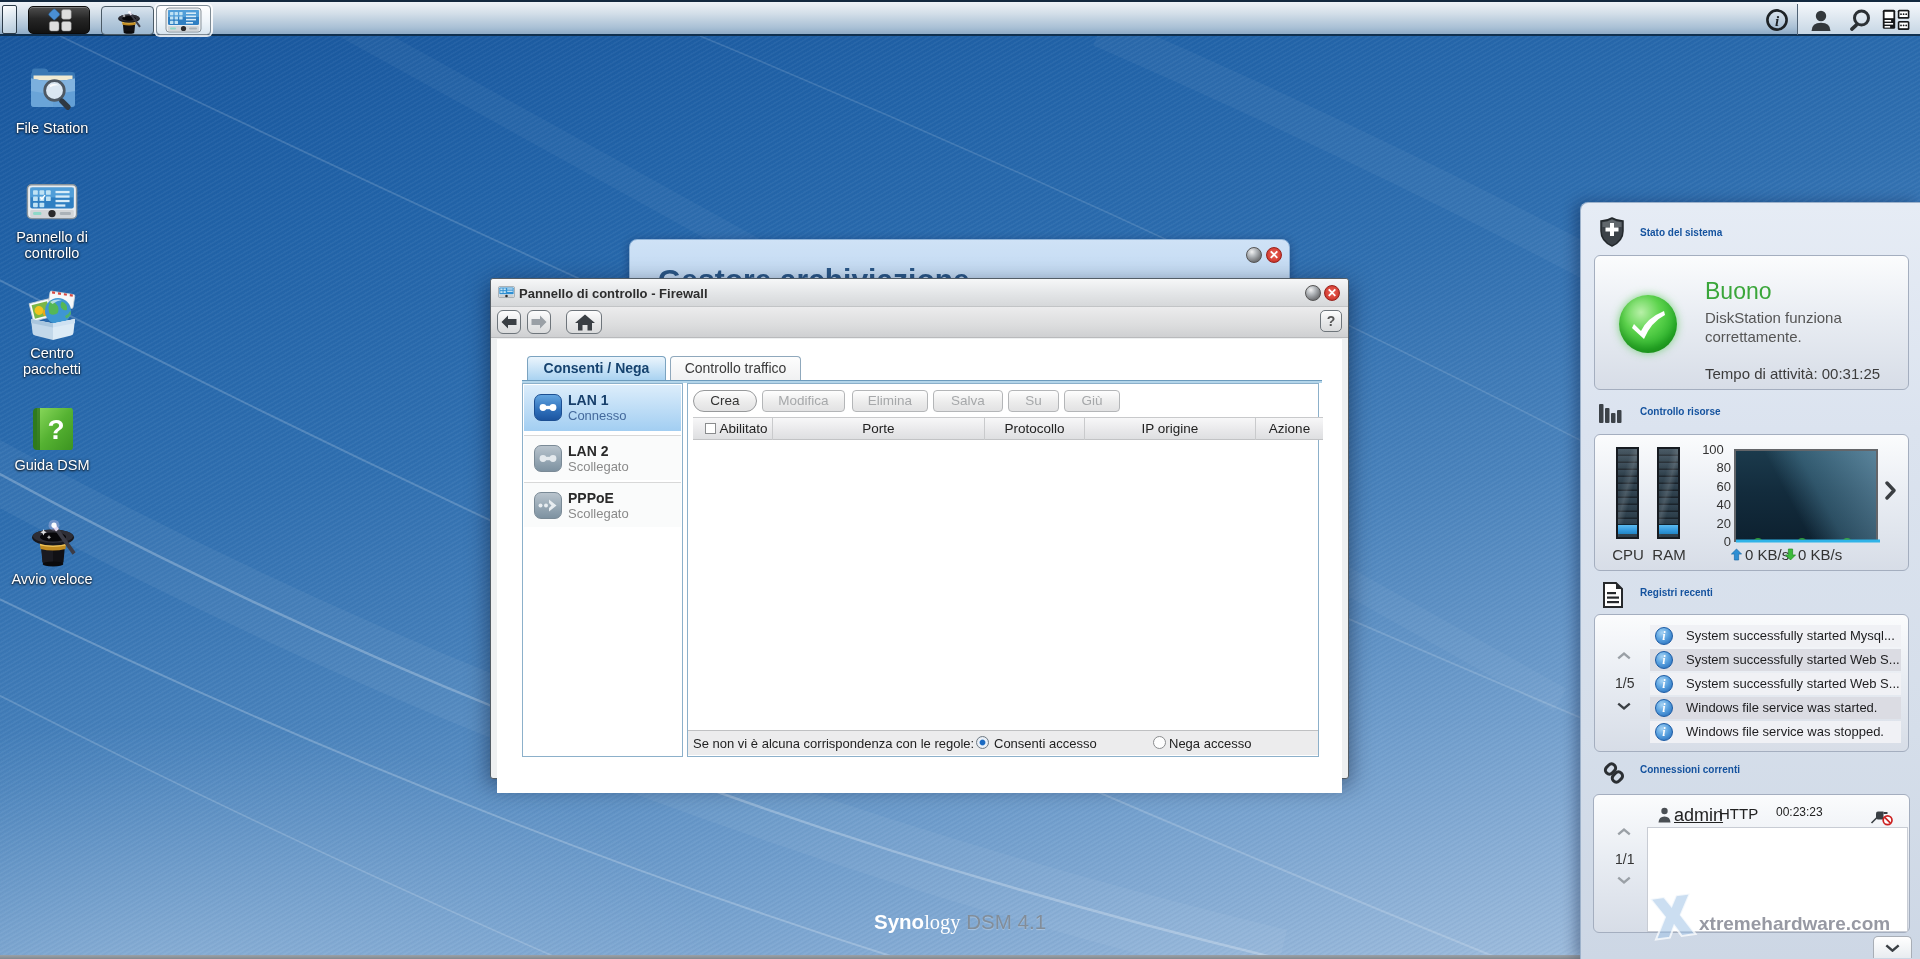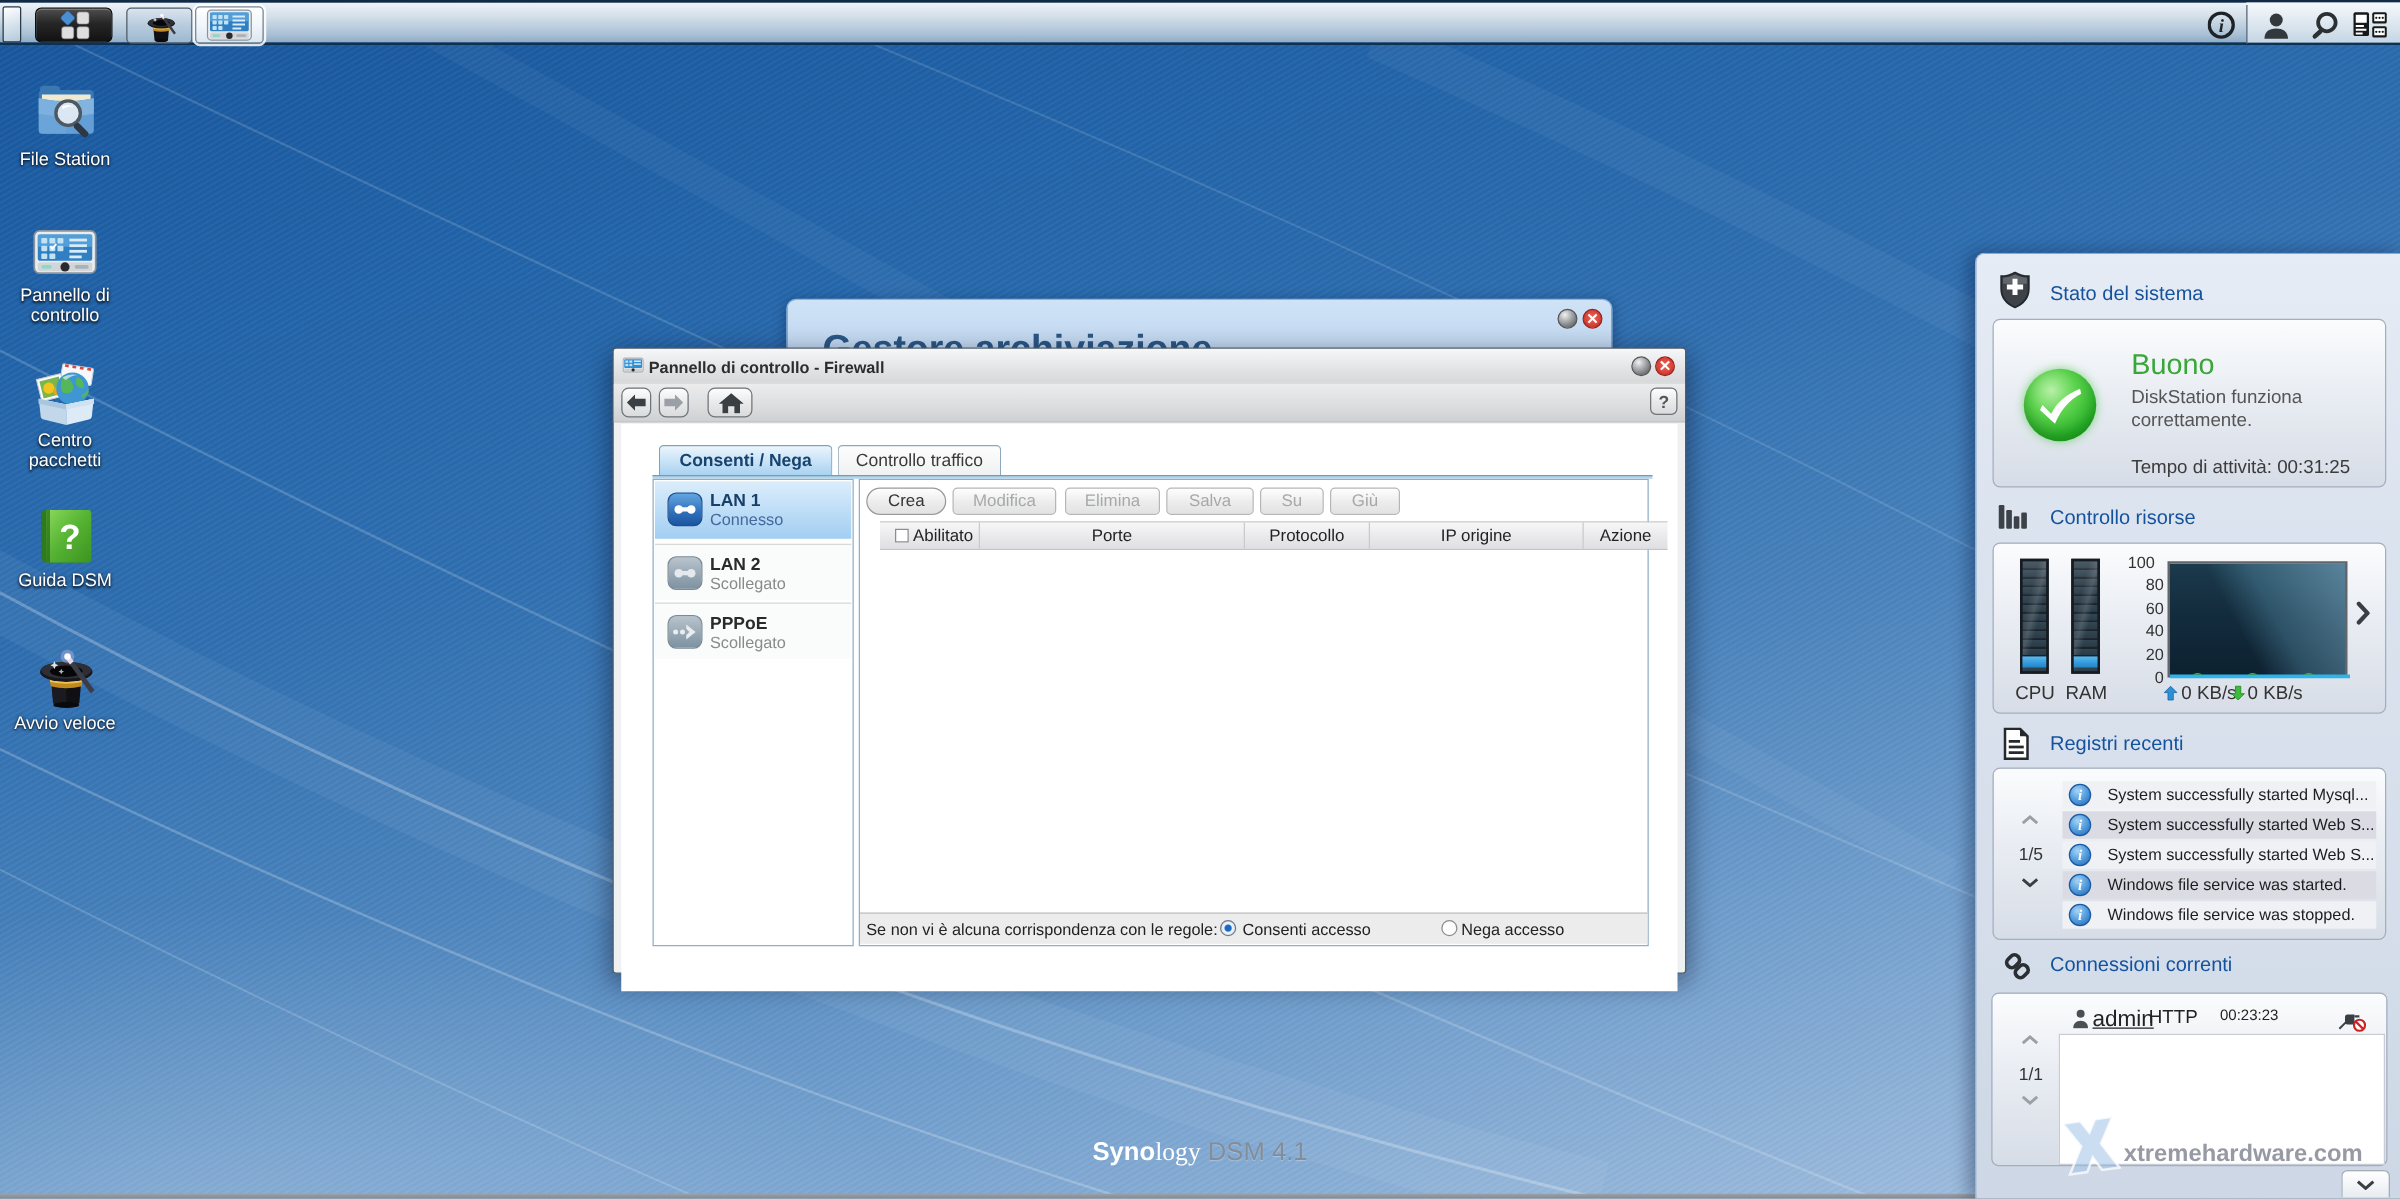--- a/index.html
+++ b/index.html
@@ -61,33 +61,33 @@
   #leftlist { position:absolute; left:25px; top:44px; width:161px; height:374px; background:#fff; border:1px solid #8cb0ca; }
   .litem { position:absolute; left:1px; width:157px; height:45px; }
   .litem .t1 { position:absolute; left:44px; top:7px; font-size:14px; font-weight:bold; color:#2a2a2a; }
   .litem .t2 { position:absolute; left:44px; top:23px; font-size:13px; color:#8a8a8a; }
   .lico { position:absolute; left:10px; top:9px; width:28px; height:27px; border-radius:7px; }
   
   #rightarea { position:absolute; left:190px; top:44px; width:632px; height:374px; background:#fff; border:1px solid #8cb0ca; }
   .btn { position:absolute; top:6px; height:22px; border:1px solid #97999b; border-radius:4px;
     background:linear-gradient(#fefefe 0%, #ececec 55%, #e2e2e3 100%); font-size:13.5px; text-align:center; line-height:20px; color:#333; }
   .btn.dis { color:#a6a8aa; border-color:#b4b6b8; }
-  #thead { position:absolute; left:16px; top:33px; width:630px; height:23px;
+  #thead { position:absolute; left:5px; top:33px; width:630px; height:23px;
     background:linear-gradient(#f7f7f8 0%, #e8e8ea 60%, #dedfe1 100%); border-top:1px solid #c8c9cb; border-bottom:1px solid #c2c3c5; }
   .th { position:absolute; top:0; height:22px; font-size:13.5px; color:#222; text-align:center; line-height:22px; border-right:1px solid #c9cacc; }
   #tfoot { position:absolute; left:0; bottom:1px; width:630px; height:25px; background:#ececed; border-top:1px solid #bfc0c2;
     font-size:13px; color:#222; }
   .radio { position:absolute; width:13px; height:13px; border-radius:50%; border:1px solid #8a8c8e; background:#fdfdfd; }
   .radio.sel { background:radial-gradient(circle at 50% 50%, #1b6ac2 0%, #1b6ac2 30%, #eef4fb 44%, #d8dee6 100%); border-color:#6f7a84; }
   
   #panel { position:absolute; left:1580px; top:202px; width:340px; height:757px; z-index:40;
     background:linear-gradient(#e6ecf5 0%, #dbe3ef 30%, #d5deea 70%, #cdd7e5 100%);
     border:1px solid #9db2cb; border-right:none; border-bottom:none; border-radius:8px 0 0 0;
     box-shadow:-5px 0 14px rgba(0,15,50,.35); }
-  .phead { position:absolute; left:59px; font-size:16px; font-weight:normal; color:#14529e;text-align:center; }
+  .phead { position:absolute; left:59px; font-size:10px; font-weight:bold; color:#14529e;text-align:center; }
   .pcard { position:absolute; left:13px; width:315px; border:1px solid #a4aebf; border-radius:6px;
     background:linear-gradient(#fbfcfd 0%, #e9edf3 45%, #d7dde7 100%); }
   .meter { position:absolute; top:12px; width:23px; height:92px; border:2px solid #161b21;
     background:
       linear-gradient(180deg, rgba(255,255,255,.10) 0%, rgba(255,255,255,0) 30%),
       linear-gradient(105deg, rgba(255,255,255,.05) 30%, rgba(255,255,255,.17) 46%, rgba(255,255,255,.03) 60%),
       repeating-linear-gradient(180deg, #2c3f4d 0px, #243642 5px, #131c24 6px, #131c24 7px),
       #1d2b36; }
   .meter::after { content:""; position:absolute; left:0; bottom:3px; width:100%; height:9px;
     background:linear-gradient(#5cbbf0 0%, #3399dd 60%, #2285c4 100%); border-top:1px solid #0f2330; }

